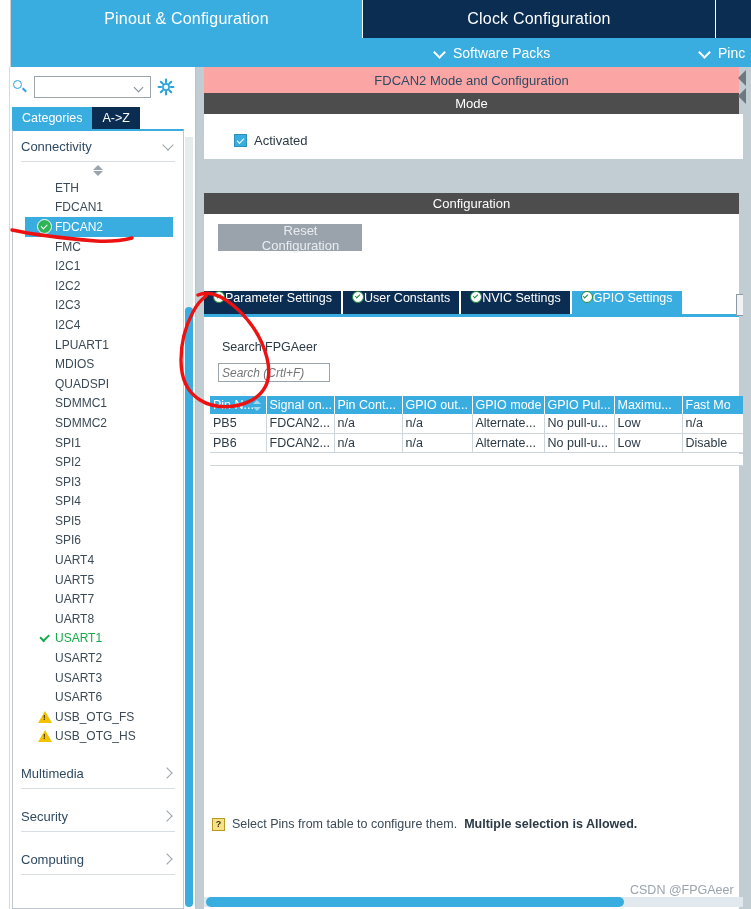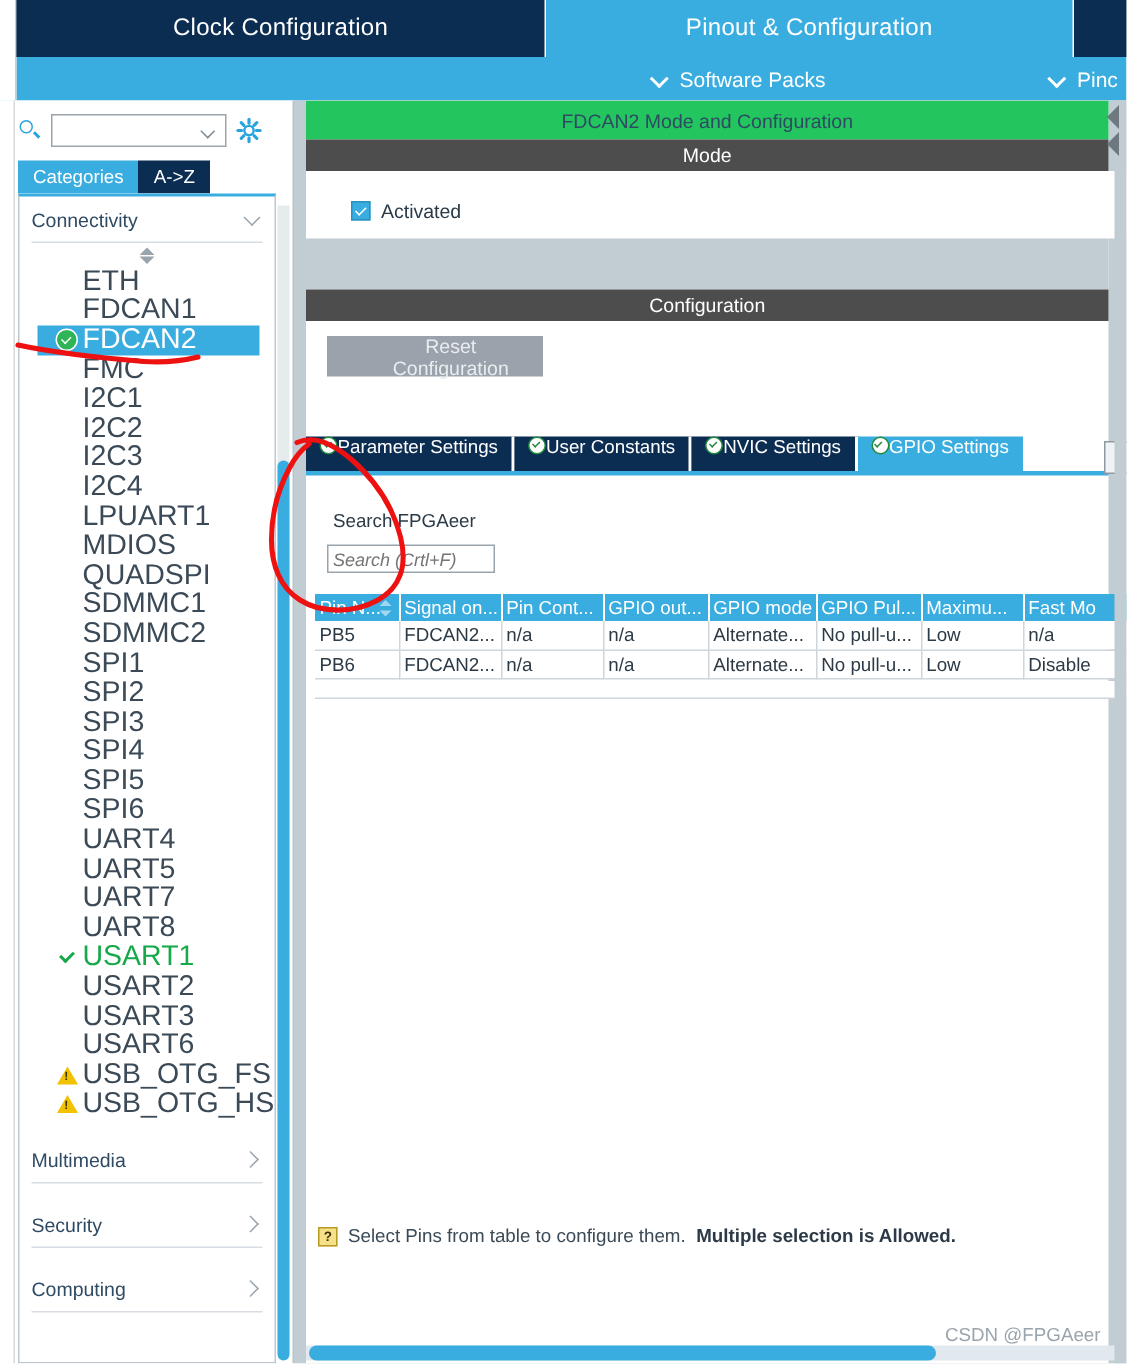--- a/index.html
+++ b/index.html
@@ -274,21 +274,21 @@
     border-right: 5px solid transparent;
     border-top: 5px solid #9aa4ad;
   }
 
   .ip-list { padding: 0; margin: 0; list-style: none; }
   .ip-item {
     height: 19.6px;
     display: flex;
     align-items: center;
     padding-left: 42px;
-    font-size: 19px;
+    font-size: 12px;
     color: #3b4a56;
     position: relative;
     box-sizing: border-box;
   }
   .ip-item.selected {
     background: #3aade0;
     color: #ffffff;
     padding-left: 42px;
     margin-left: 12px;
     margin-right: 10px;
@@ -380,21 +380,21 @@
     width: 535px; height: 842px;
     background: #ffffff;
   }
   .panel-title {
     position: absolute;
     left: 0; top: 0;
     width: 535px; height: 26px;
     display: flex;
     align-items: center;
     justify-content: center;
-    background: #22c55e;
+    background: #fca5a5;
     color: #2f4a63;
     font-size: 13px;
   }
   .band {
     position: absolute;
     left: 0;
     width: 535px; height: 21px;
     background: #4d4d4d;
     color: #ffffff;
     font-size: 13px;
@@ -673,25 +673,25 @@
     pointer-events: none;
   }
 </style>
 </head>
 <body>
 
 <div id="app">
 
   <div class="main-tabs">
     <div class="edge-stub"></div>
+    <div class="main-tab active tab-pinout">
+      <span>Pinout &amp; Configuration</span>
+    </div>
     <div class="main-tab inactive tab-clock">
       <span>Clock Configuration</span>
-    </div>
-    <div class="main-tab active tab-pinout">
-      <span>Pinout &amp; Configuration</span>
     </div>
     <div class="main-tab inactive tab-third">
       <span></span>
     </div>
   </div>
 
   <div class="sub-bar">
     <div class="left-stub"></div>
     <div class="sub-item sub-packs">
       <span class="chev-d"></span>

